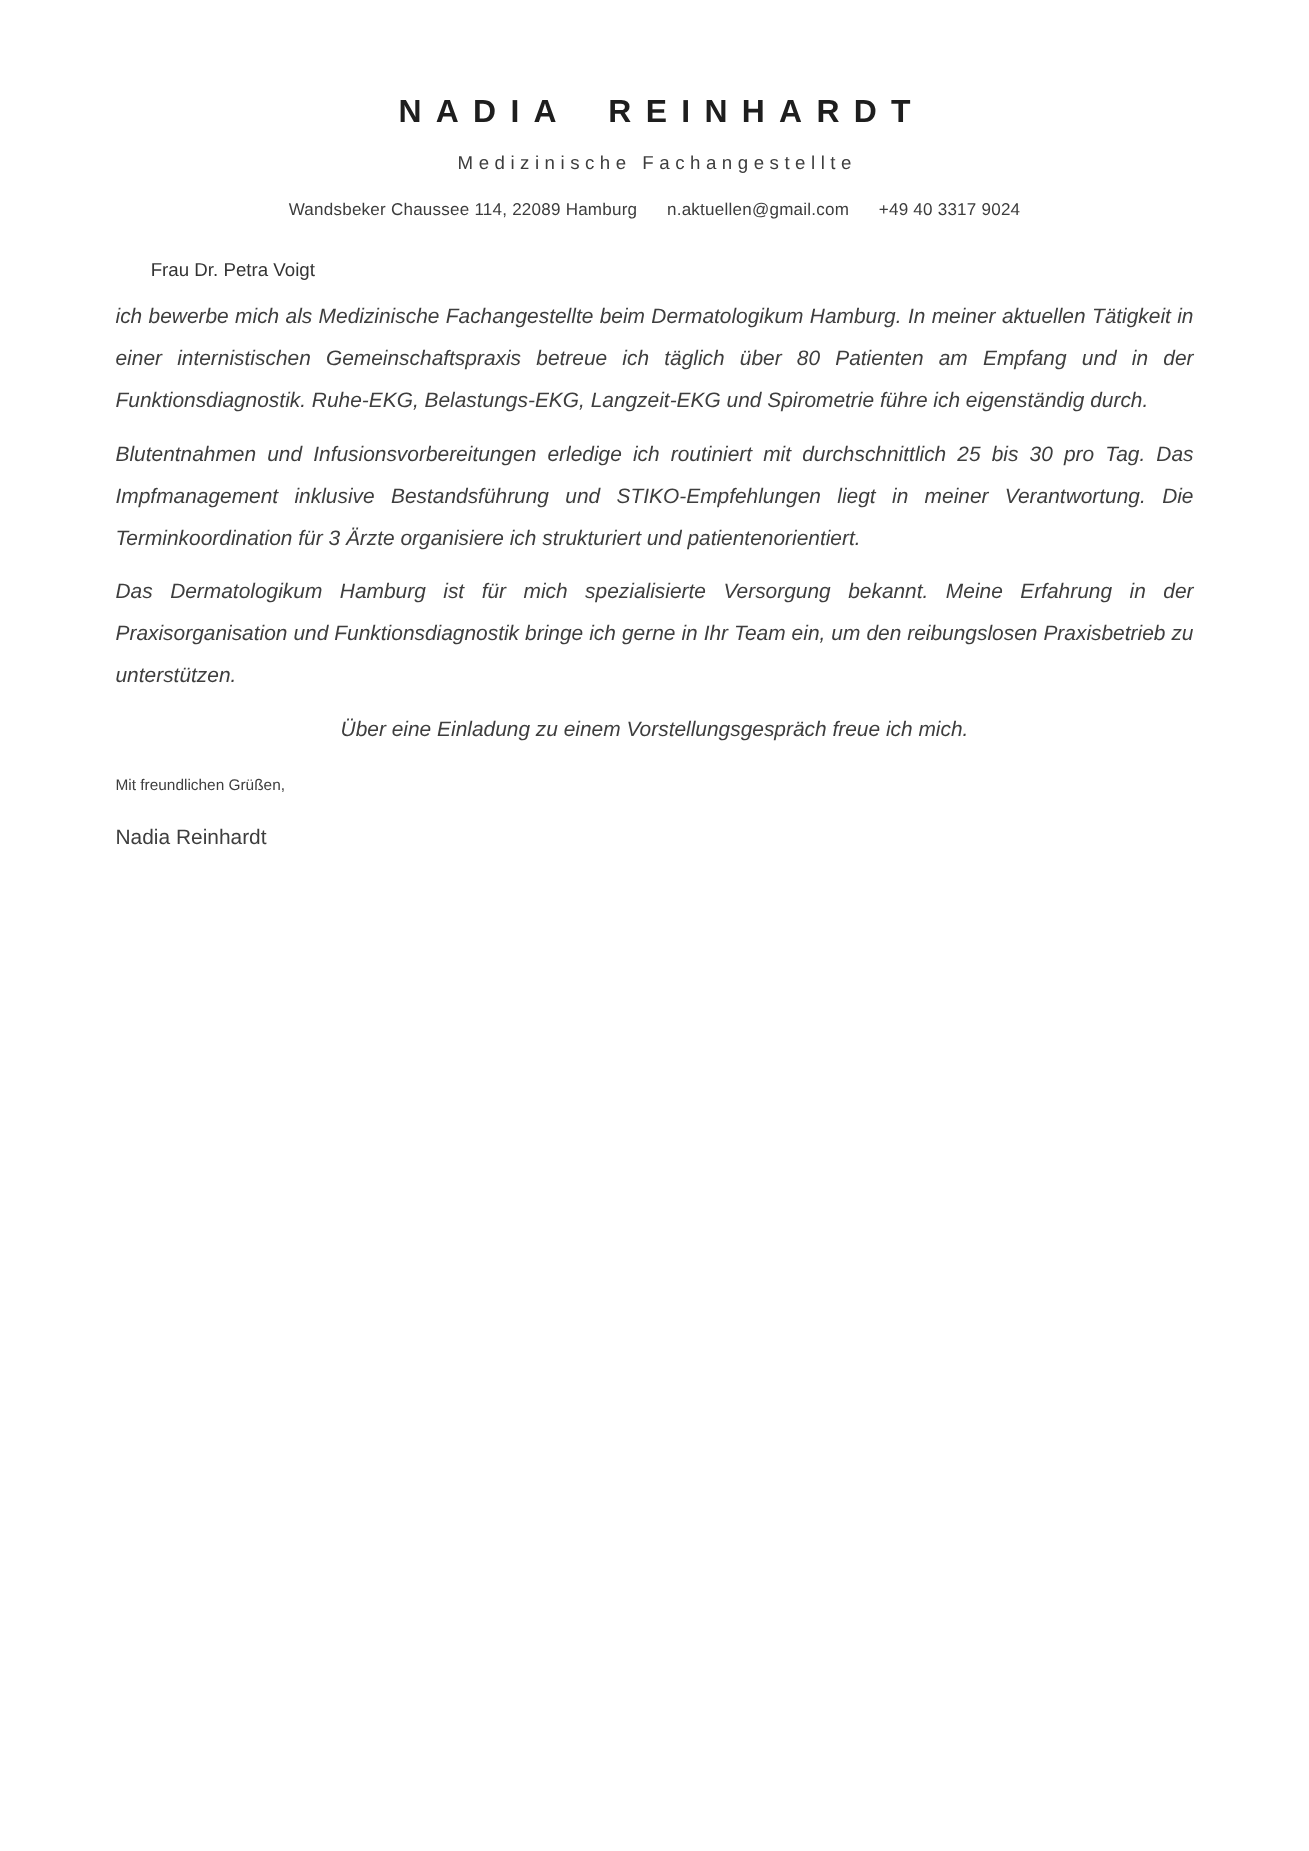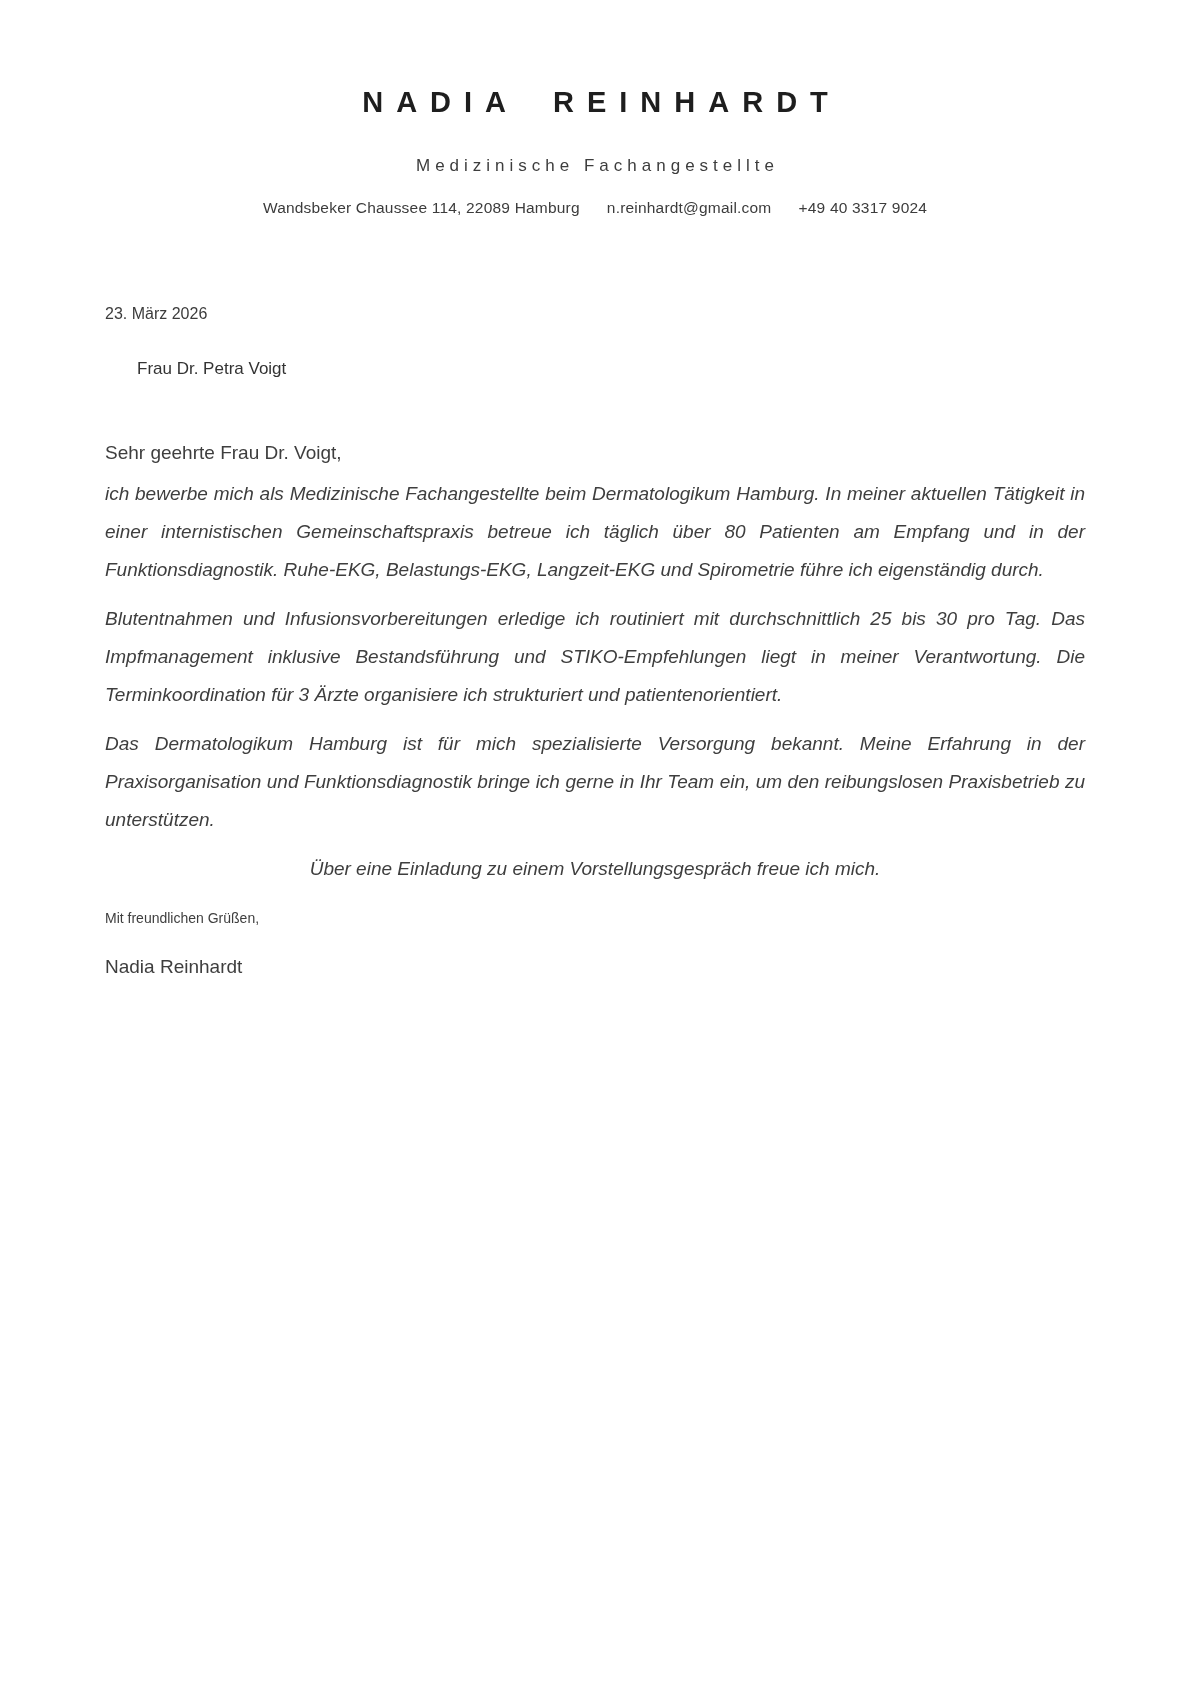--- a/index.html
+++ b/index.html
@@ -22,21 +22,21 @@
   .letter-header { text-align: center; }
   .header-name {
     font-size: 29px;
     font-weight: 700;
     color: #1e1e1e;
     letter-spacing: 13px;
     word-spacing: 14px;
     margin-right: -13px; 
   }
   .header-title {
-    margin-top: 37px;
+    margin-top: 20px;
     font-size: 17px;
     font-weight: 400;
     color: #3d3d3d;
     letter-spacing: 5px;
     margin-right: -5px;
   }
   .header-contact {
     margin-top: 23px;
     font-size: 15.5px;
     color: #3c3c3c;
@@ -98,32 +98,30 @@
 </head>
 <body>
 
 <div class="page">
 
   <header class="letter-header">
     <div class="header-name">NADIA REINHARDT</div>
     <div class="header-title">Medizinische Fachangestellte</div>
     <div class="header-contact">
       <span>Wandsbeker Chaussee 114, 22089 Hamburg</span>
-      <span>n.reinhardt@gmail.com</span>
+      <span>n.aktuellen@gmail.com</span>
       <span>+49 40 3317 9024</span>
     </div>
   </header>
 
-  <div class="letter-date">23. März 2026</div>
 
   <div class="recipient-block">
     <div class="recipient-name">Frau Dr. Petra Voigt</div>
   </div>
 
-  <div class="salutation">Sehr geehrte Frau Dr. Voigt,</div>
 
   <p class="body-paragraph">ich bewerbe mich als Medizinische Fachangestellte beim Dermatologikum Hamburg. In meiner aktuellen Tätigkeit in einer internistischen Gemeinschaftspraxis betreue ich täglich über 80 Patienten am Empfang und in der Funktionsdiagnostik. Ruhe-EKG, Belastungs-EKG, Langzeit-EKG und Spirometrie führe ich eigenständig durch.</p>
 
   <p class="body-paragraph">Blutentnahmen und Infusionsvorbereitungen erledige ich routiniert mit durchschnittlich 25 bis 30 pro Tag. Das Impfmanagement inklusive Bestandsführung und STIKO-Empfehlungen liegt in meiner Verantwortung. Die Terminkoordination für 3 Ärzte organisiere ich strukturiert und patientenorientiert.</p>
 
   <p class="body-paragraph">Das Dermatologikum Hamburg ist für mich spezialisierte Versorgung bekannt. Meine Erfahrung in der Praxisorganisation und Funktionsdiagnostik bringe ich gerne in Ihr Team ein, um den reibungslosen Praxisbetrieb zu unterstützen.</p>
 
   <p class="body-paragraph no-justify">Über eine Einladung zu einem Vorstellungsgespräch freue ich mich.</p>
 
   <div class="closing">Mit freundlichen Grüßen,</div>

